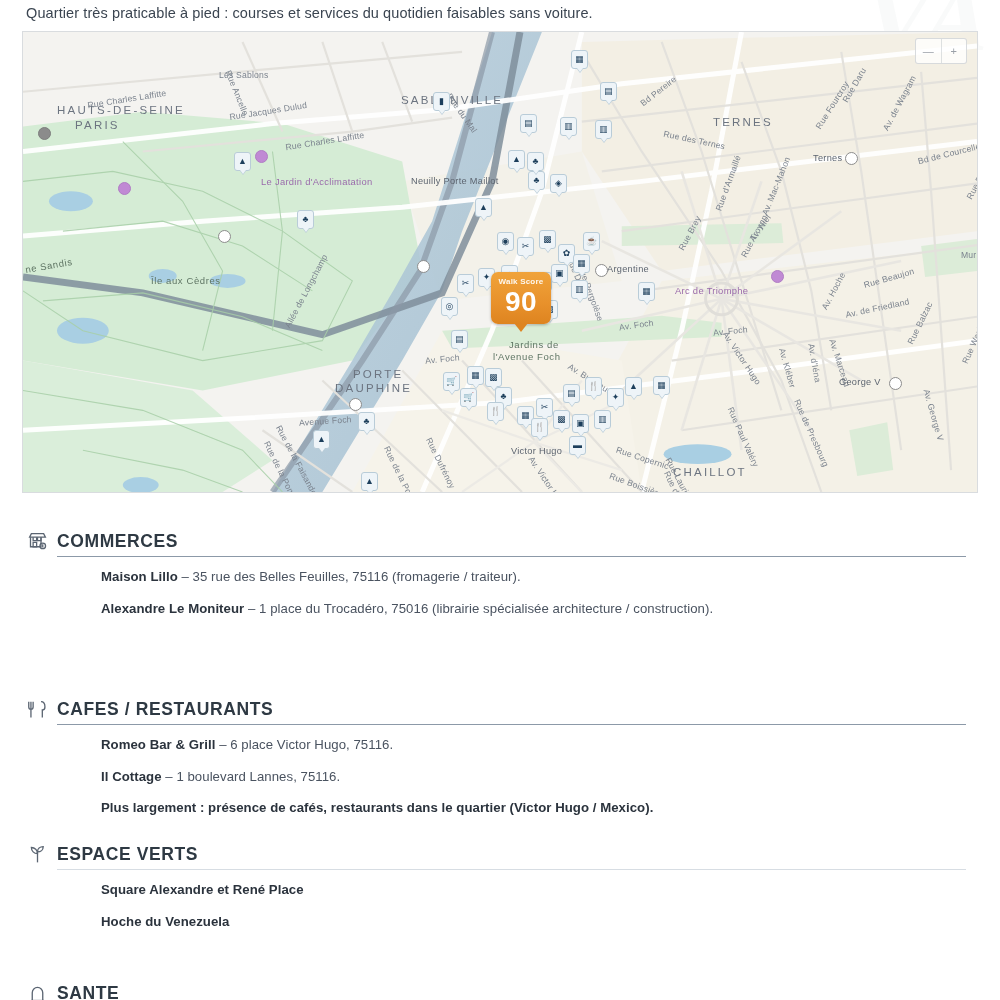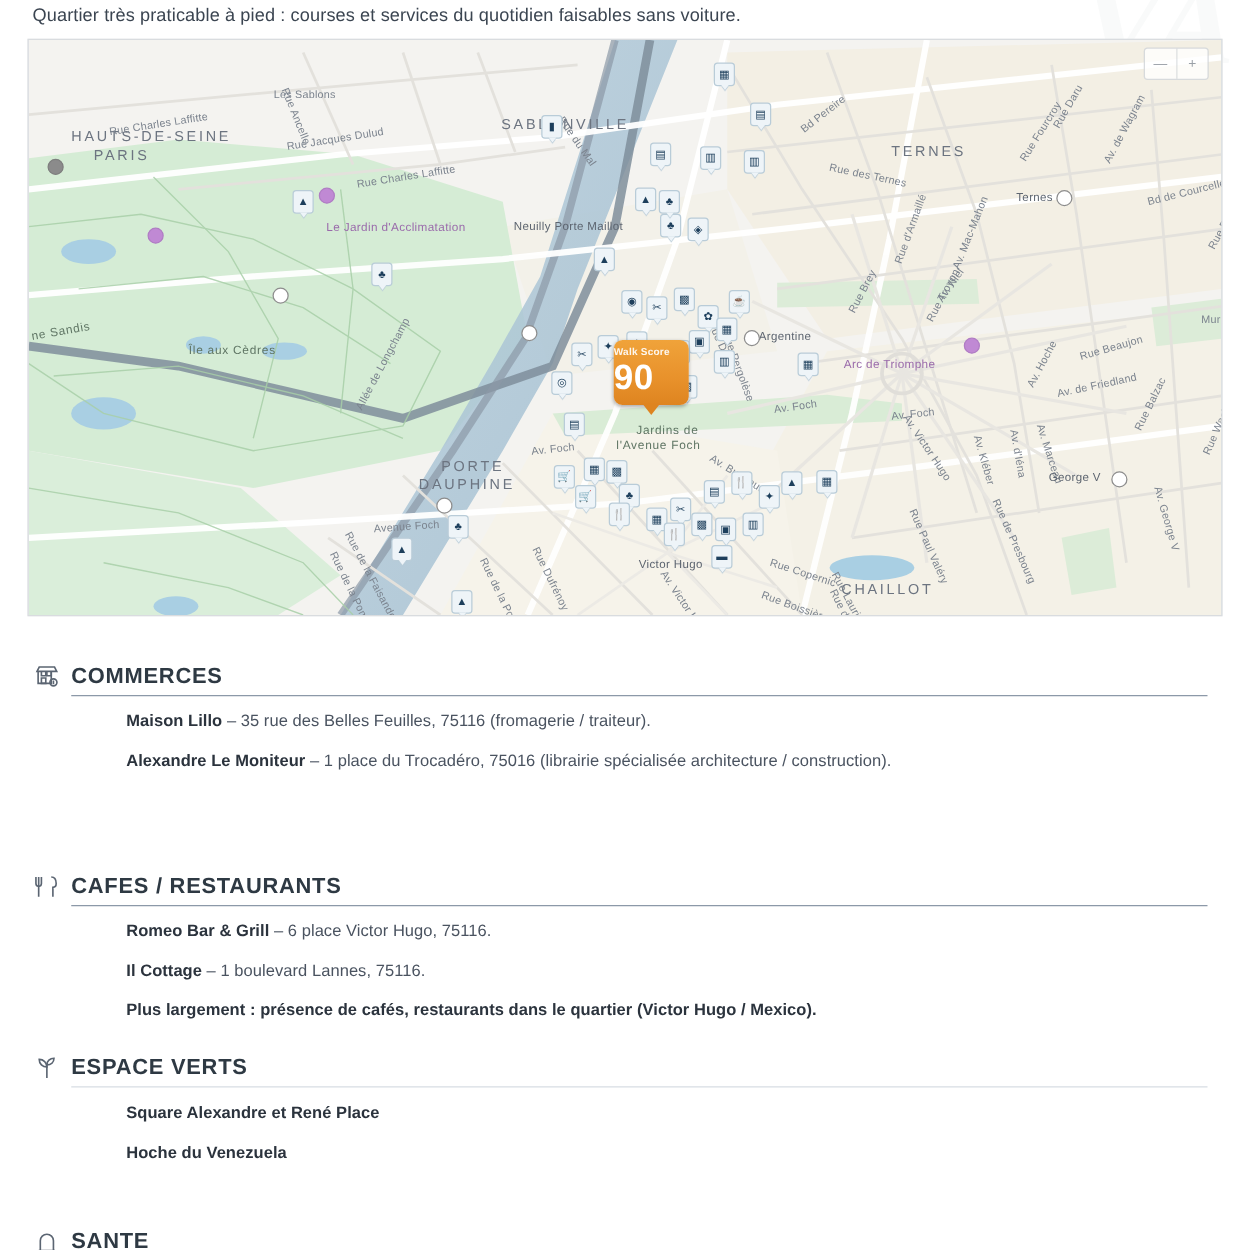--- a/index.html
+++ b/index.html
@@ -135,20 +135,21 @@
   .station.grey   { border-color:#7e7e7e; background:#8b8b8b; }
 
   
   .score-badge {
     position: absolute;
     width: 60px; height: 52px;
     background: linear-gradient(180deg,#f0a33a 0%, #e8912b 60%, #de8420 100%);
     border-radius: 7px;
     box-shadow: 0 1px 3px rgba(0,0,0,.28);
     color: #ffffff;
+    text-align: center;
     overflow: visible;
   }
   .score-badge::after {
     content:"";
     position:absolute; bottom:-8px; left:50%; margin-left:-7px;
     width:0;height:0;
     border-left:7px solid transparent;
     border-right:7px solid transparent;
     border-top:9px solid #de8420;
   }
@@ -182,20 +183,21 @@
     display: flex; align-items: center; justify-content: center;
     font-size: 11px; color: #9aa0a7;
   }
   .map-ctrl span + span { border-left: 1px solid rgba(190,195,200,.5); }
 
   
   .section { position: absolute; left: 26px; width: 940px; }
 
   .sec-head {
     display: flex;
+    align-items: center;
     gap: 9px;
     margin-bottom: 3px;
   }
   .sec-icon {
     width: 22px; height: 22px;
     flex: 0 0 22px;
     display: flex; align-items: center; justify-content: center;
     color: #5b6572;
   }
   .sec-icon svg { display:block; }

